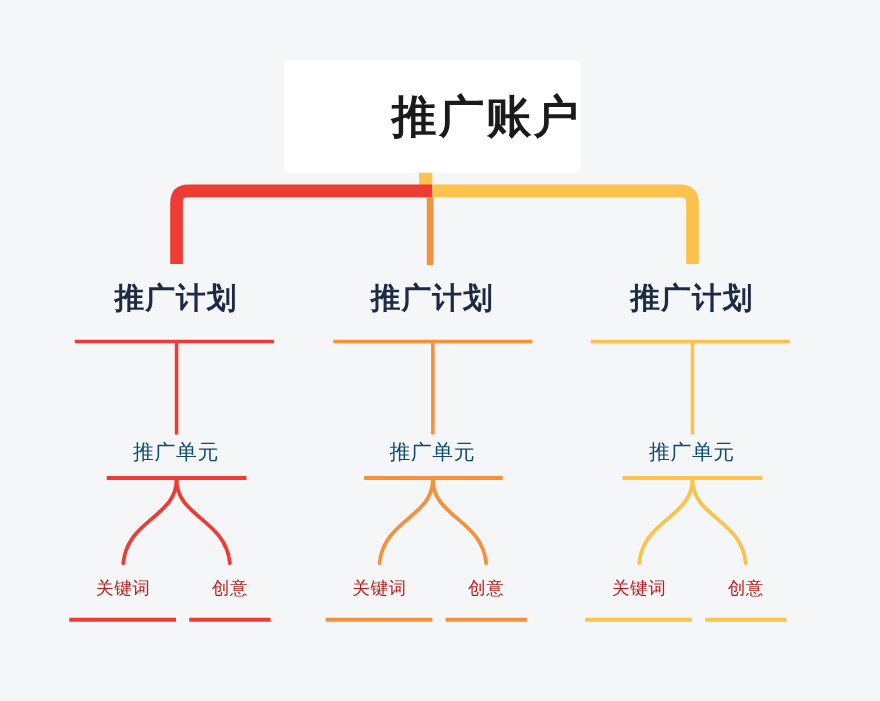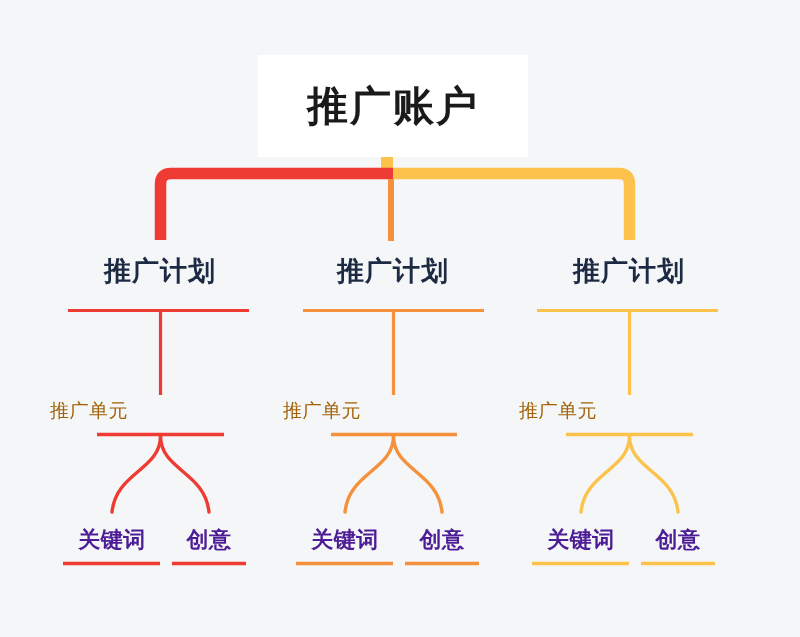--- a/index.html
+++ b/index.html
@@ -29,21 +29,21 @@
   
   .account-card {
     position: absolute;
     left: 258px;
     top: 55px;
     width: 270px;
     height: 102px;
     background: #ffffff;
     display: flex;
     align-items: center;
-    justify-content: center;
+    justify-content: flex-end;
     box-sizing: border-box;
   }
   .account-title {
     font-size: 41px;
     font-weight: bold;
     color: #1a1a1a;
     letter-spacing: 2px;
     line-height: 1;
     white-space: nowrap;
   }
@@ -57,35 +57,36 @@
     font-weight: bold;
     color: #1c2a44;
     letter-spacing: 1px;
     white-space: nowrap;
   }
 
   
   .unit-label {
     position: absolute;
     width: 220px;
+    text-align: center;
     font-size: 19px;
     font-weight: normal;
-    color: #a16207;
+    color: #0c4a6e;
     letter-spacing: 0.5px;
     white-space: nowrap;
   }
 
   
   .leaf-label {
     position: absolute;
     width: 120px;
     text-align: center;
-    font-size: 22px;
-    font-weight: bold;
-    color: #4c1d95;
+    font-size: 16px;
+    font-weight: normal;
+    color: #b91c1c;
     letter-spacing: 0.5px;
     white-space: nowrap;
   }
 </style>
 </head>
 <body>
 
 <div id="diagram-root">
 
   <svg id="tree-svg" viewBox="0 0 800 637">

